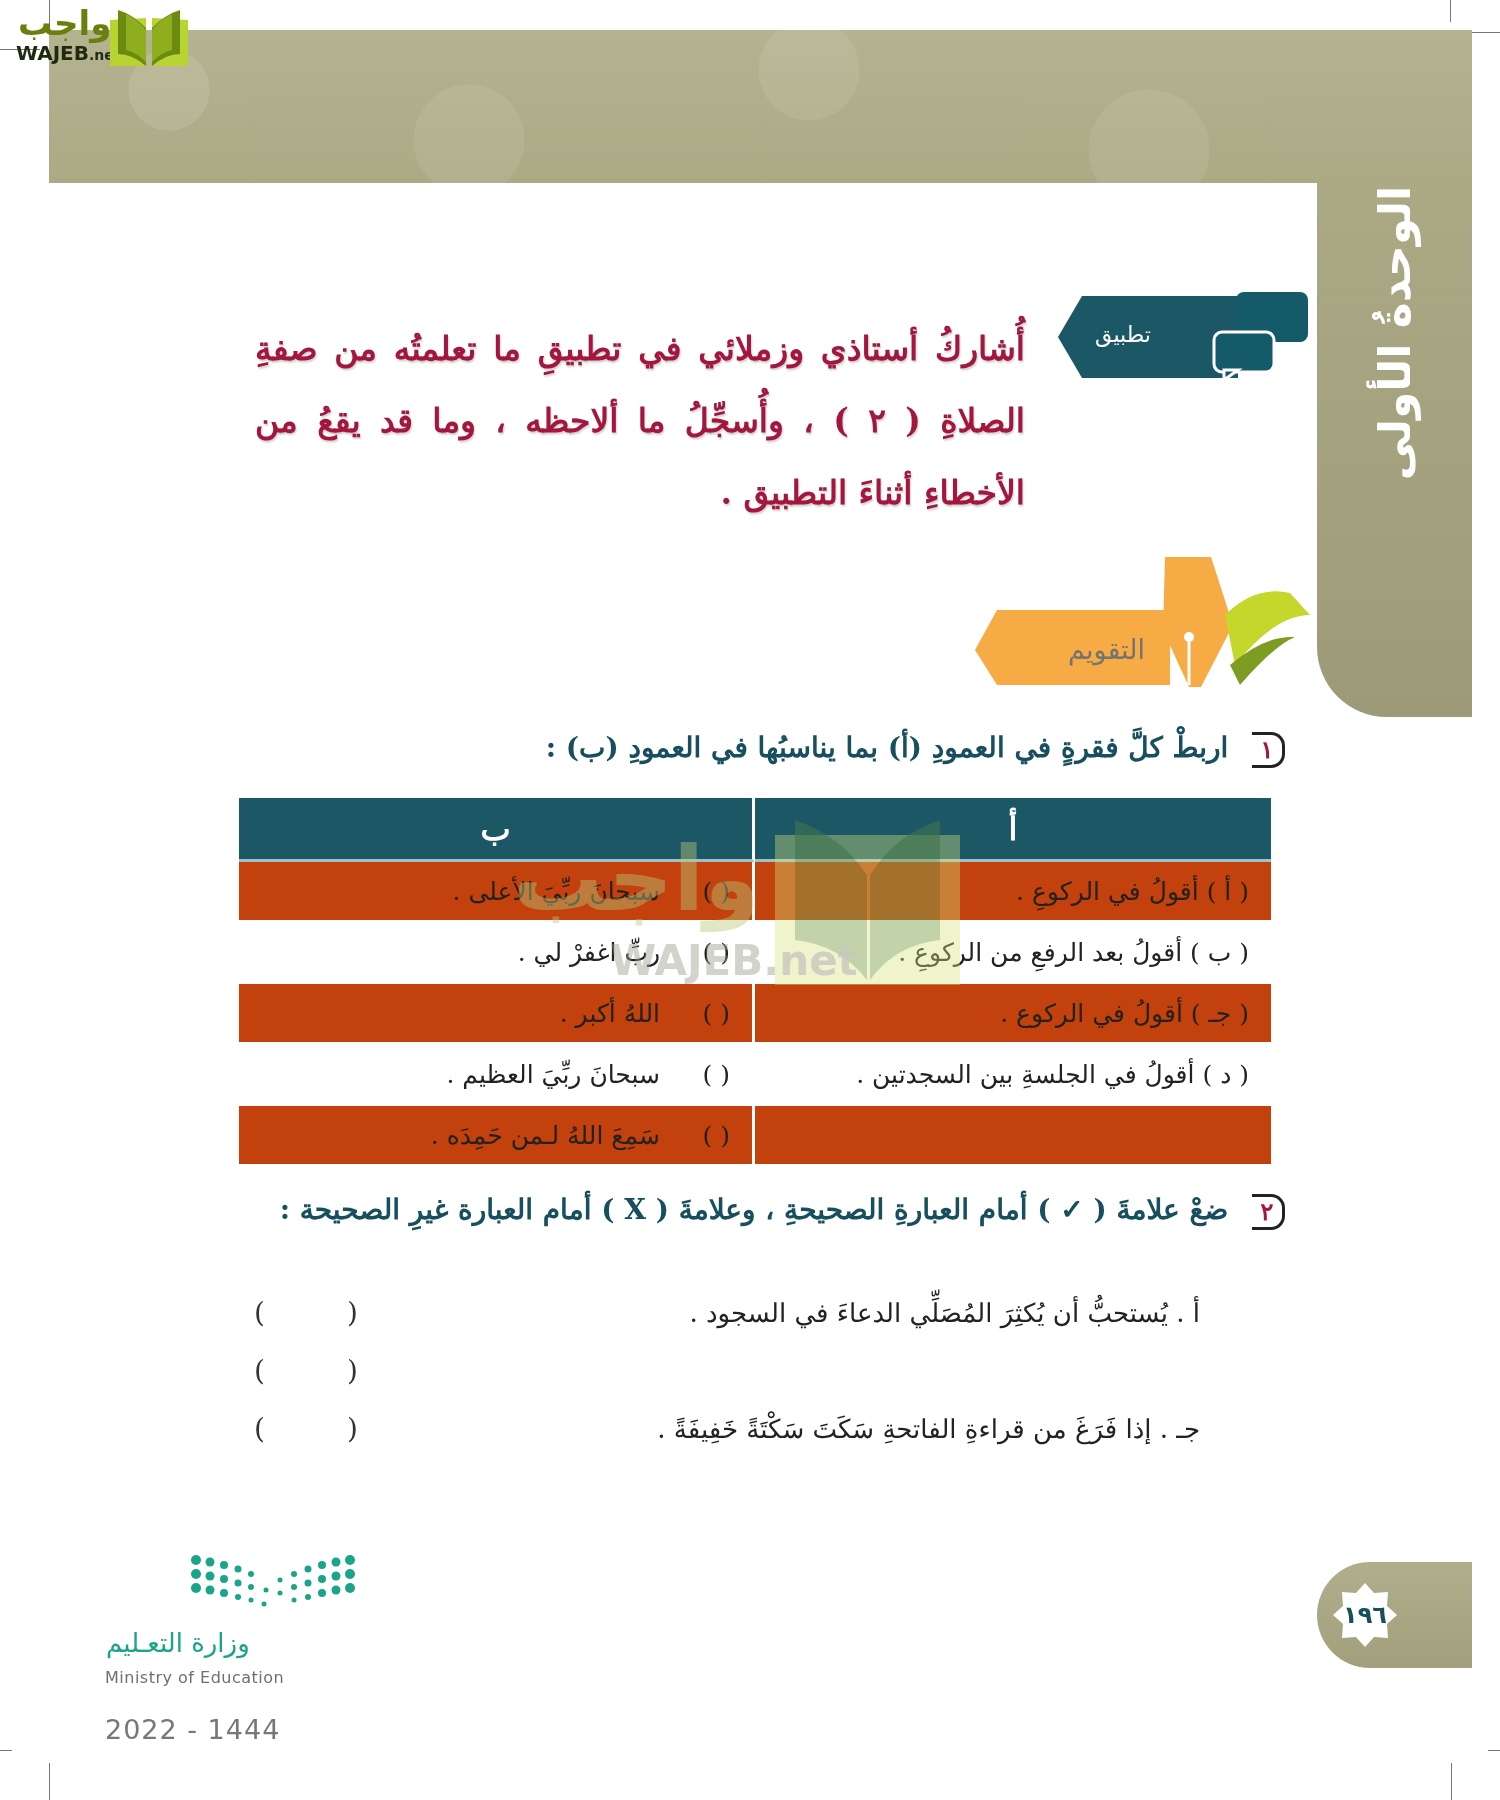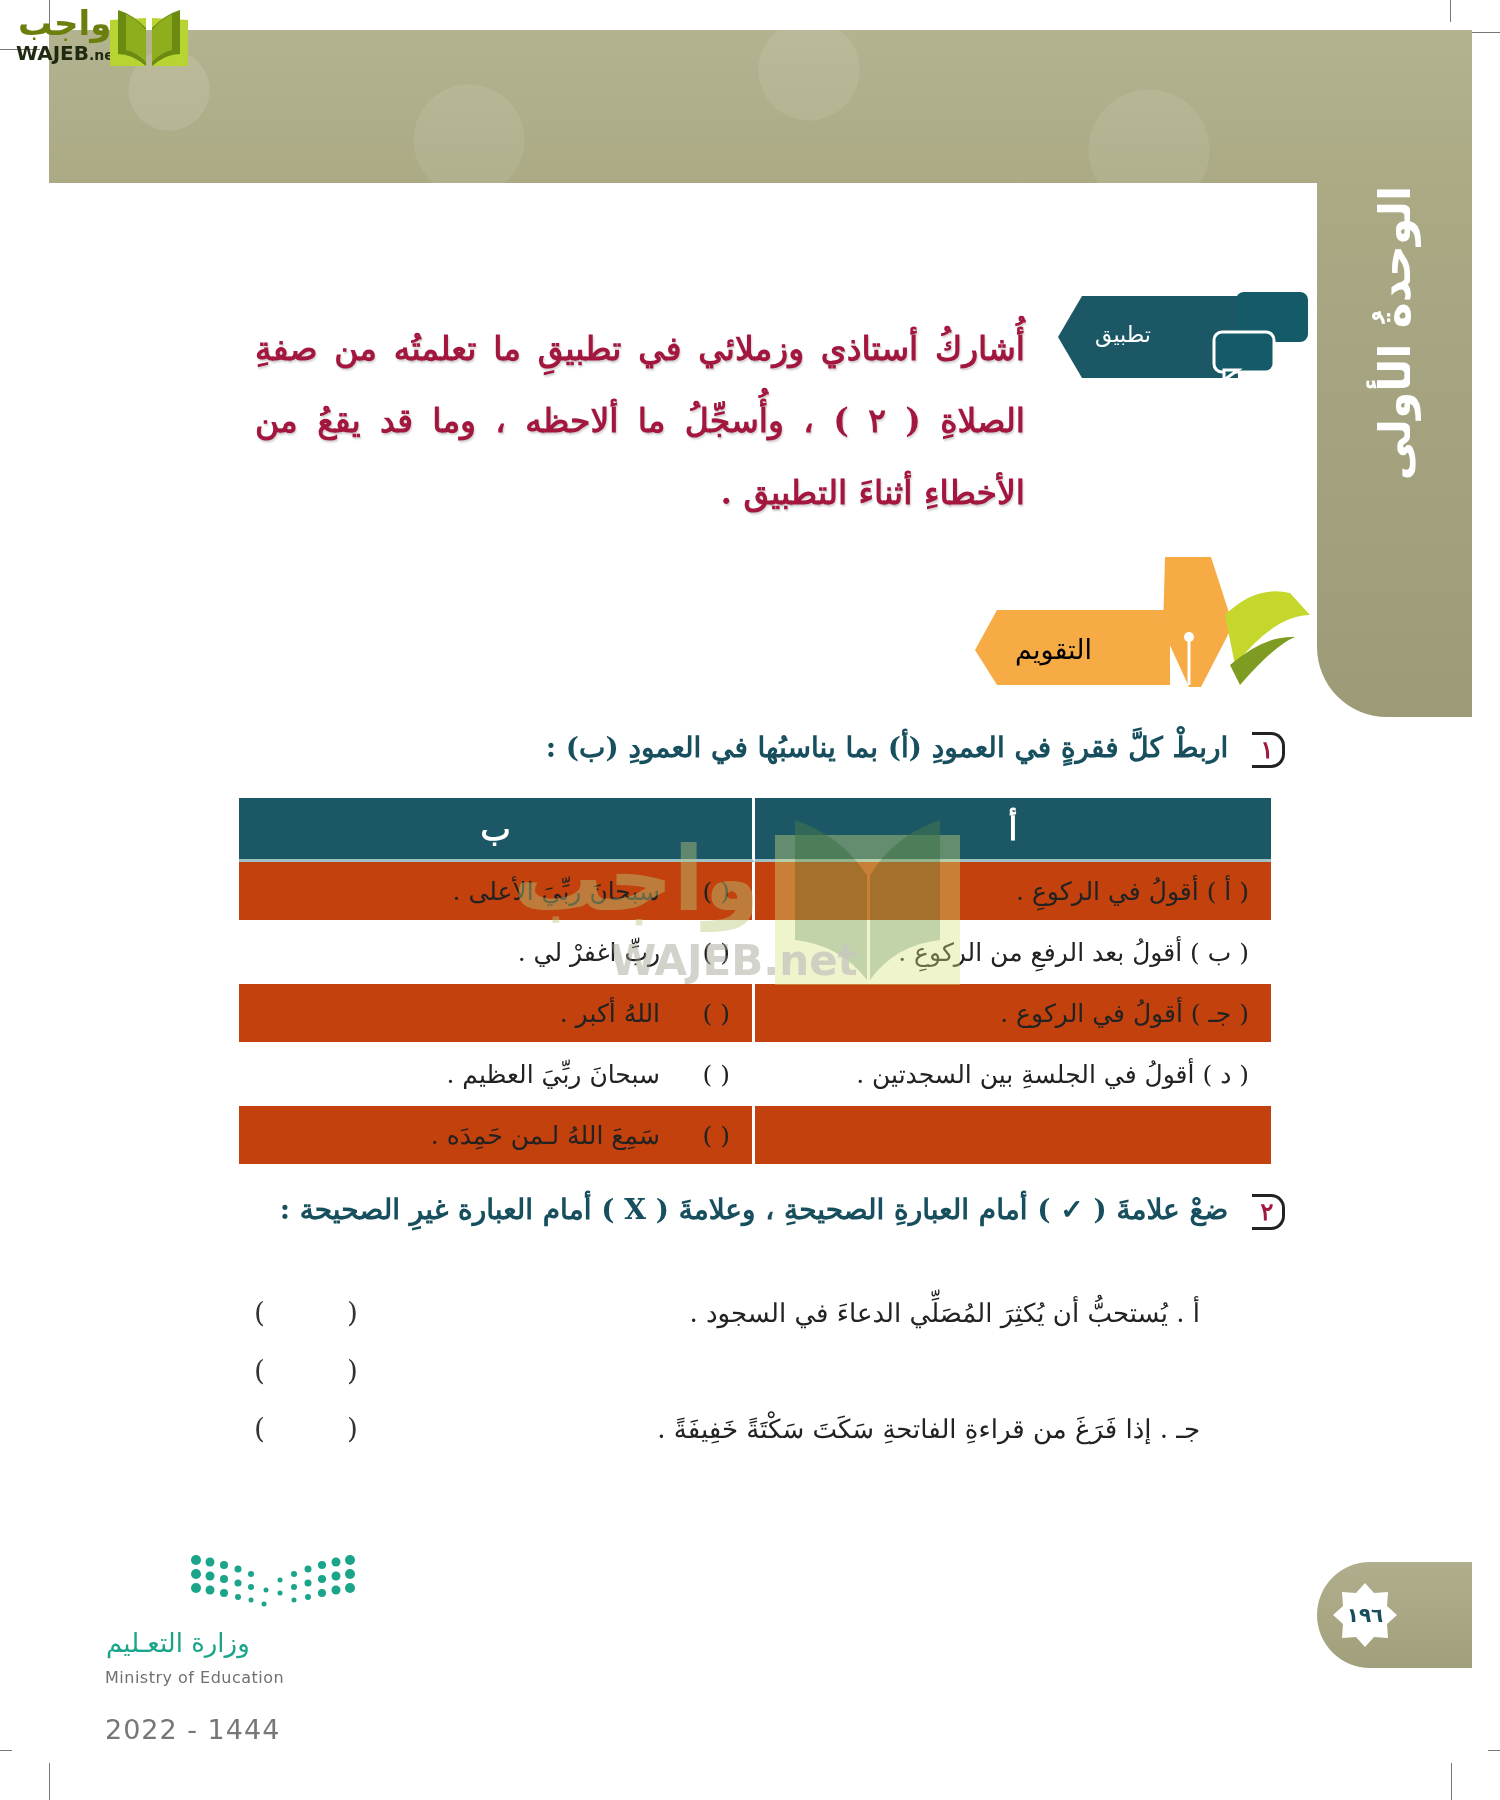--- a/index.html
+++ b/index.html
@@ -31,21 +31,21 @@
   .wajeb-book { position:absolute; left:100px; top:4px; width:82px; height:58px; }
   
   .badge-tatbeeq { left:1058px; top:292px; width:250px; height:90px; }
   .badge-tatbeeq .label { position:absolute; right:110px; top:12px; height:62px; width:150px;
     color:#ffffff; font-family:"DejaVu Sans",sans-serif; font-size:22px; line-height:62px; text-align:center; direction:rtl; }
   .intro { right:475px; top:313px; width:770px; direction:rtl; text-align:justify;
     color:#a3173f; font-weight:bold; font-size:33px; line-height:72px; text-shadow:1px 2px 2px rgba(0,0,0,0.18);margin-left:33px; }
   
   .badge-taqweem { left:975px; top:555px; width:335px; height:140px; }
   .badge-taqweem .label { position:absolute; left:40px; top:70px; width:130px; height:50px;
-    color:#000000; font-family:"DejaVu Sans",sans-serif; font-size:27px; line-height:50px; text-align:left; direction:rtl; }
+    color:#737373; font-family:"DejaVu Sans",sans-serif; font-size:27px; line-height:50px; text-align:right; direction:rtl; }
   
   .q-heading { right:215px; direction:rtl; color:#174f5e; font-weight:bold; font-size:28px; line-height:44px; white-space:nowrap; }
   .q-num { display:inline-block; min-width:30px; height:30px; border:3px solid #222; border-left:none;
     border-radius:0 14px 14px 0; color:#a3173f; text-align:center; font-size:24px; line-height:30px; margin-left:14px; vertical-align:middle; }
   
   .match-table { left:239px; top:798px; width:1032px; }
   .match-table table { width:100%; border-collapse:separate; border-spacing:0; direction:rtl; }
   .match-table th { background:#1c5766; color:#ffffff; height:59px; font-size:32px; font-weight:bold; border-bottom:3px solid #9fc0c6; }
   .match-table th + th, .match-table td + td { border-right:3px solid #ffffff; }
   .match-table td { height:58px; font-size:25px; color:#222; padding:0 22px; text-align:right; white-space:nowrap; }
@@ -61,21 +61,21 @@
   .tf-box { position:absolute; left:14px; top:6px; width:104px; height:36px; font-size:28px; color:#333; display:flex; justify-content:space-between; align-items:center; }
   
   .moe { left:100px; top:1552px; width:260px; height:165px; }
   .moe-ar { position:absolute; left:6px; top:76px; color:#1aa48a; font-family:"DejaVu Sans",sans-serif; font-size:26px; direction:rtl; }
   .moe-en { position:absolute; left:5px; top:116px; color:#707070; font-family:"DejaVu Sans",sans-serif; font-size:16px; letter-spacing:0.5px;text-align:center; }
   .moe-year { position:absolute; left:5px; top:140px; color:#777; font-family:"DejaVu Sans",sans-serif; font-size:27px; letter-spacing:1px;margin-top:22px; }
   .page-tab { left:1317px; top:1562px; width:155px; height:106px; background:linear-gradient(180deg,#b1ae8d,#a29f7c);
     border-top-left-radius:53px; border-bottom-left-radius:53px; }
   .page-star { position:absolute; left:16px; top:21px; width:64px; height:64px; }
   .page-num { position:absolute; left:16px; top:21px; width:64px; height:64px; text-align:center; line-height:64px;
-    color:#174f5e; font-weight:bold; font-size:20px; font-family:"DejaVu Sans",sans-serif; }
+    color:#174f5e; font-weight:bold; font-size:24px; font-family:"DejaVu Sans",sans-serif; }
 </style>
 </head>
 <body>
 
 <div class="crop" style="left:49px;top:0;width:1px;height:40px;"></div>
 <div class="crop" style="left:0;top:49px;width:40px;height:1px;"></div>
 <div class="crop" style="left:1450px;top:0;width:1px;height:22px;"></div>
 <div class="crop" style="left:1464px;top:32px;width:36px;height:1px;"></div>
 <div class="crop" style="left:0;top:1750px;width:12px;height:1px;"></div>
 <div class="crop" style="left:49px;top:1763px;width:1px;height:37px;"></div>

